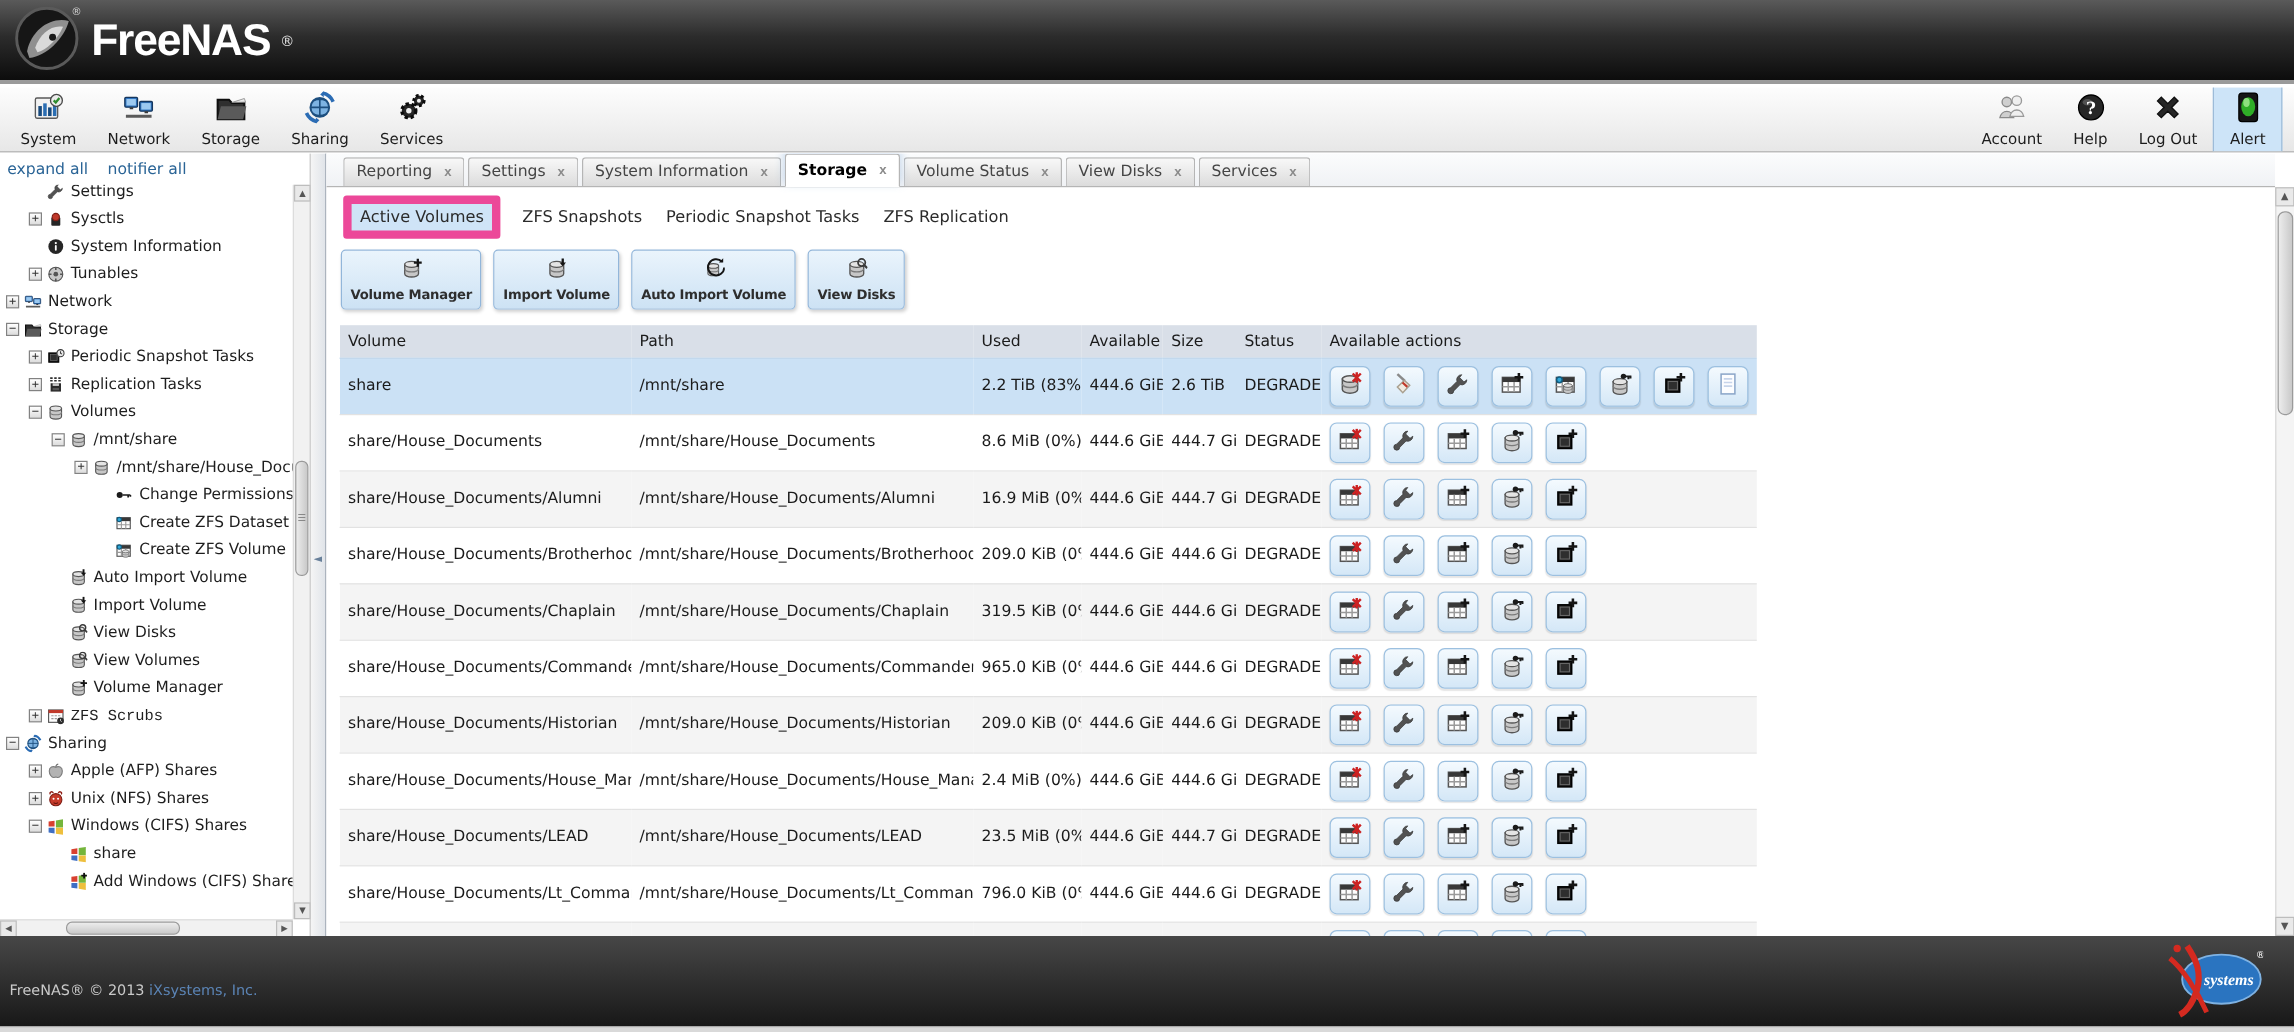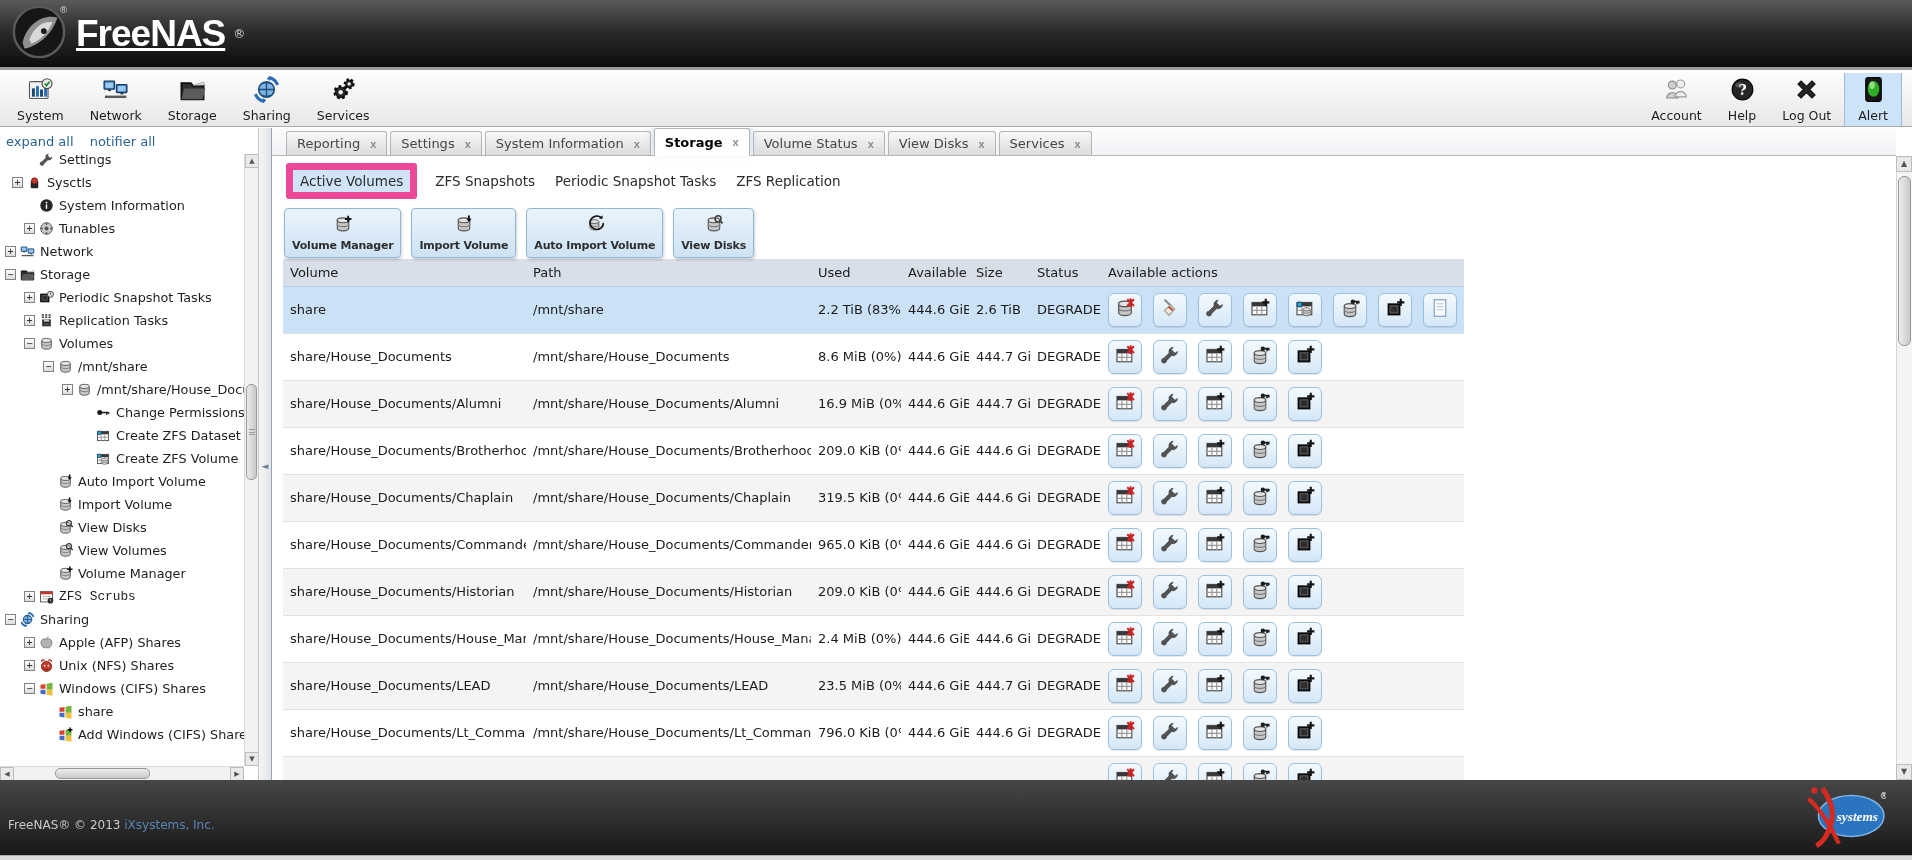--- a/index.html
+++ b/index.html
@@ -7,21 +7,21 @@
   }
   *{box-sizing:border-box;}
   html,body{margin:0;padding:0;}
   body{width:1912px;height:860px;overflow:hidden;font-family:"DejaVu Sans","Liberation Sans",sans-serif;background:#fff;position:relative;}
   #app{position:absolute;inset:0;}
 
   
   #topbar{position:absolute;left:0;top:0;width:1912px;height:70px;background:linear-gradient(#5a5a5a 0%,#2c2c2c 45%,#0c0c0c 100%);border-bottom:3px solid #9a9a9a;}
   #brand{position:absolute;left:10px;top:3px;display:flex;align-items:center;gap:8px;}
   #brand svg{width:58px;height:58px;}
-  #brand .brand-text{color:#fff;font-size:37px;font-weight:bold;font-family:"Liberation Sans",sans-serif;letter-spacing:-1px;text-decoration:underline;}
+  #brand .brand-text{color:#fff;font-size:37px;font-weight:bold;font-family:"Liberation Sans",sans-serif;letter-spacing:-1px;}
   #brand sup{font-size:12px;color:#ddd;}
 
   
   #navbar{position:absolute;left:0;top:73px;width:1912px;height:54px;background:linear-gradient(#fdfdfd,#e7e7e7);border-bottom:1px solid #adadad;}
   .nav-group{position:absolute;top:0;height:100%;display:flex;}
   #nav-left{left:4px;}
   #nav-right{right:10px;}
   .nav-item{display:flex;flex-direction:column;align-items:center;justify-content:center;padding:2px 13px 3px;font-size:12.5px;color:#1c1c1c;cursor:pointer;height:100%;}
   .nav-item svg{width:27px;height:27px;margin-bottom:2px;}
   .nav-item.highlight{background:#cde4f8;border-left:1px solid #9dbbd8;border-right:1px solid #9dbbd8;}
@@ -63,21 +63,21 @@
   .tab.active{background:#fff;height:28px;margin-bottom:-1px;border-bottom:1px solid #fff;color:#000;font-weight:bold;box-shadow:0 -4px 8px rgba(130,170,215,.45);position:relative;z-index:2;}
   .tab-close{font-size:11px;font-weight:bold;color:#8a8a8a;cursor:pointer;font-family:"Liberation Sans",sans-serif;}
   #subtabs{display:flex;align-items:center;gap:16px;margin:7px 0 0 14px;font-size:13.5px;color:#2b2b2b;}
   .subtab{padding:4px 2px;cursor:pointer;}
   .subtab.active{background:var(--subtab-bg);border:7px solid #ec4899;border-radius:3px;padding:3px 7px;text-align:right;}
   #toolbar{display:flex;gap:10px;margin:9px 0 0 12px;}
   .tbtn{min-width:64px;padding:6px 7px 5px;display:flex;flex-direction:column;align-items:center;gap:3px;background:linear-gradient(#eaf4fc,#cde2f4);border:1px solid #92b6da;border-radius:4px;box-shadow:1px 2px 3px rgba(0,0,0,.18);font-size:11px;font-weight:bold;color:#2e2e2e;cursor:pointer;letter-spacing:-.2px;}
   .tbtn svg{width:18px;height:18px;}
 
   
-  #vol-table{table-layout:fixed;width:1181px;border-collapse:collapse;margin:1px 0 0 11px;font-size:13px;color:#1b1b1b;}
+  #vol-table{table-layout:fixed;width:1181px;border-collapse:collapse;margin:13px 0 0 11px;font-size:13px;color:#1b1b1b;}
   #vol-table th{height:27px;background:#d9dfe8;font-weight:400;text-align:left;padding:0 0 0 7px;overflow:hidden;white-space:nowrap;}
   #vol-table td{height:47px;padding:0 0 0 7px;border-bottom:1px solid #e2e2e2;overflow:hidden;white-space:nowrap;}
   tr.alt td{background:#f4f4f4;}
   tr.sel td{background:var(--sel-row);border-top:1px solid #b3cfe9;border-bottom:1px solid #b3cfe9;}
   .acts{display:flex;gap:11px;align-items:center;height:46px;}
   .act-btn{flex:none;width:34px;height:34px;border:1px solid #9cc0e0;border-radius:6px;background:linear-gradient(#f4fafe,#d4e7f7);display:flex;align-items:center;justify-content:center;box-shadow:0 1px 1px rgba(0,0,0,.1);cursor:pointer;}
   .act-btn svg{width:20px;height:20px;}
 
   
   #main-scroll{position:absolute;right:0;top:156px;bottom:80px;width:16px;background:#f4f4f4;border-left:1px solid #d6d6d6;}
@@ -213,21 +213,21 @@
         <div id="tree-inner">
           <div class="tree-item" style="padding-left: 24px;">
             <span class="exp none"></span>
             <span class="tree-icon">
               <svg viewBox="0 0 16 16" xmlns="http://www.w3.org/2000/svg">
                 <path d="M13.9 5.2a3.4 3.4 0 0 1-4.5 3.2L5.2 12.6a2 2 0 1 1-2.1-2.1L7.3 6.3a3.4 3.4 0 0 1 3.2-4.5L9.1 3.7l2.9 2.9z" fill="#525252" stroke="#3a3a3a" stroke-width=".5"></path>
               </svg>
             </span>
             <span>Settings</span>
           </div>
-          <div class="tree-item" style="padding-left: 12px;">
+          <div class="tree-item" style="padding-left: 24px;">
             <span class="exp plus"></span>
             <span class="tree-icon">
               <svg viewBox="0 0 16 16" xmlns="http://www.w3.org/2000/svg">
                 <rect x="4" y="6.5" width="8" height="7.5" rx="1" fill="#262626"></rect>
                 <circle cx="8" cy="6.2" r="3.2" fill="#c0392b" stroke="#801f16"></circle>
               </svg>
             </span>
             <span>Sysctls</span>
           </div>
           <div class="tree-item" style="padding-left: 24px;">

